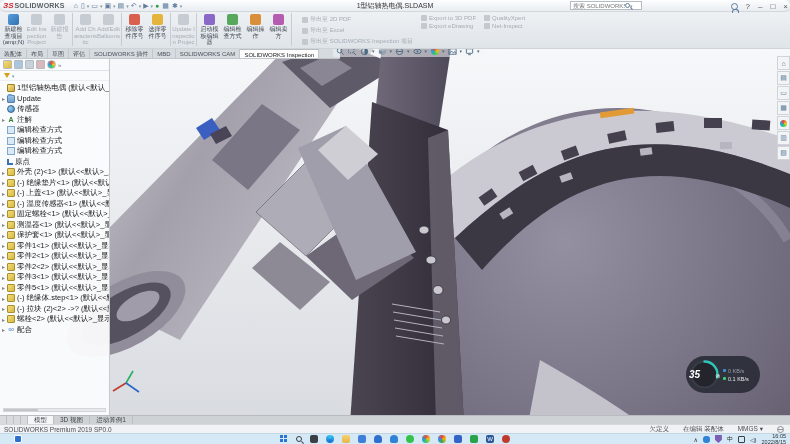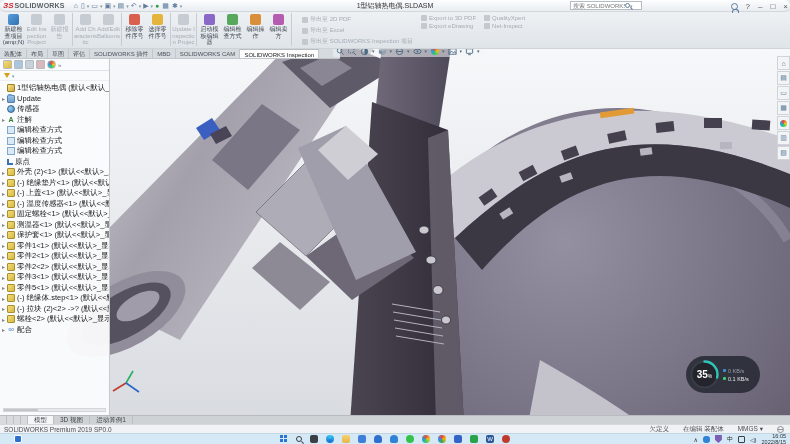--- a/index.html
+++ b/index.html
@@ -89,21 +89,21 @@
   #panel-hscroll .thumb{width:34px;height:100%;background:#c2c6ca;}
 
   
   #triad{top:368px;left:110px;width:32px;height:32px;z-index:15;}
 
   
   #netmon{top:356px;left:686px;width:74px;height:37px;z-index:16;background:rgba(43,45,56,.93);
     border-radius:19px;display:flex;align-items:center;padding:0 6px 0 3px;color:#fff;}
   #gauge{width:31px;height:31px;position:relative;flex:0 0 auto;}
   #gauge svg{position:absolute;inset:0;}
-  #gauge .val{position:absolute;inset:0;display:flex;align-items:center;justify-content:center;font-size:10px;font-weight:bold;}
+  #gauge .val{position:absolute;inset:0;display:flex;align-items:center;justify-content:space-between;font-size:10px;font-weight:bold;font-style:italic;}
   #gauge .val .pct{font-size:5px;font-weight:normal;margin-top:3px;}
   #net-rows{display:flex;flex-direction:column;gap:2px;margin-left:3px;align-items:flex-start;}
   .nrow{display:flex;align-items:center;gap:2px;font-size:5.5px;}
   .dot{width:3px;height:3px;border-radius:1px;}
   .nrow.up{color:#9aa0a8;} .nrow.down{color:#e8eaec;}
 
   
   #modeltabs{top:415px;left:0;width:790px;height:9px;z-index:25;background:#cfd2d5;border-top:1px solid #b8bcc0;
     display:flex;align-items:stretch;font-size:6.5px;color:#3c4248;}
   .navbtn{width:7px;border-right:1px solid #bcc0c4;background:#d8dadd;}

